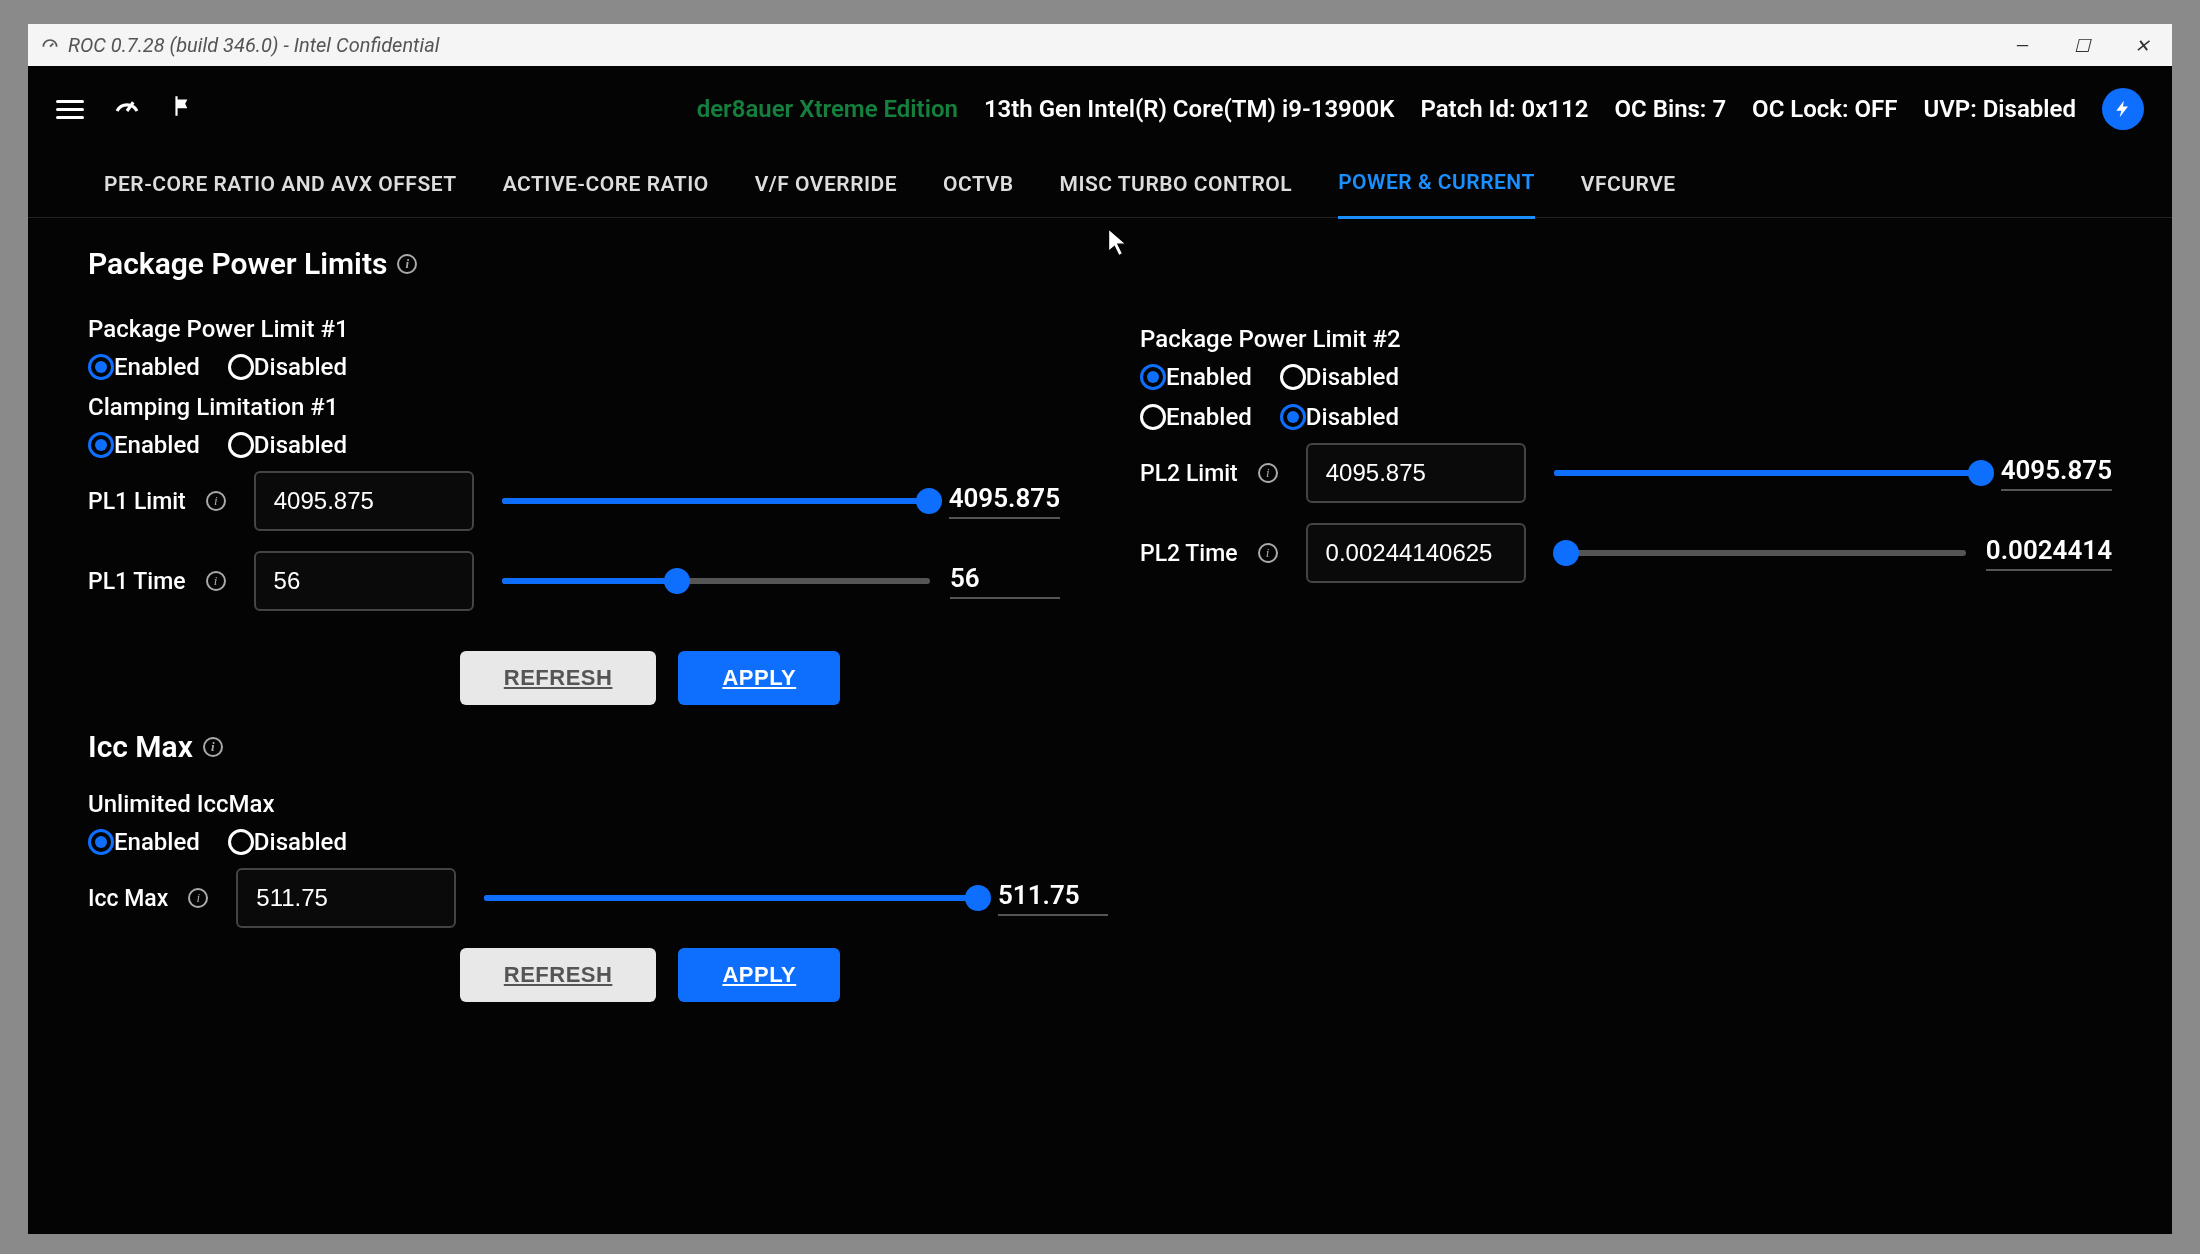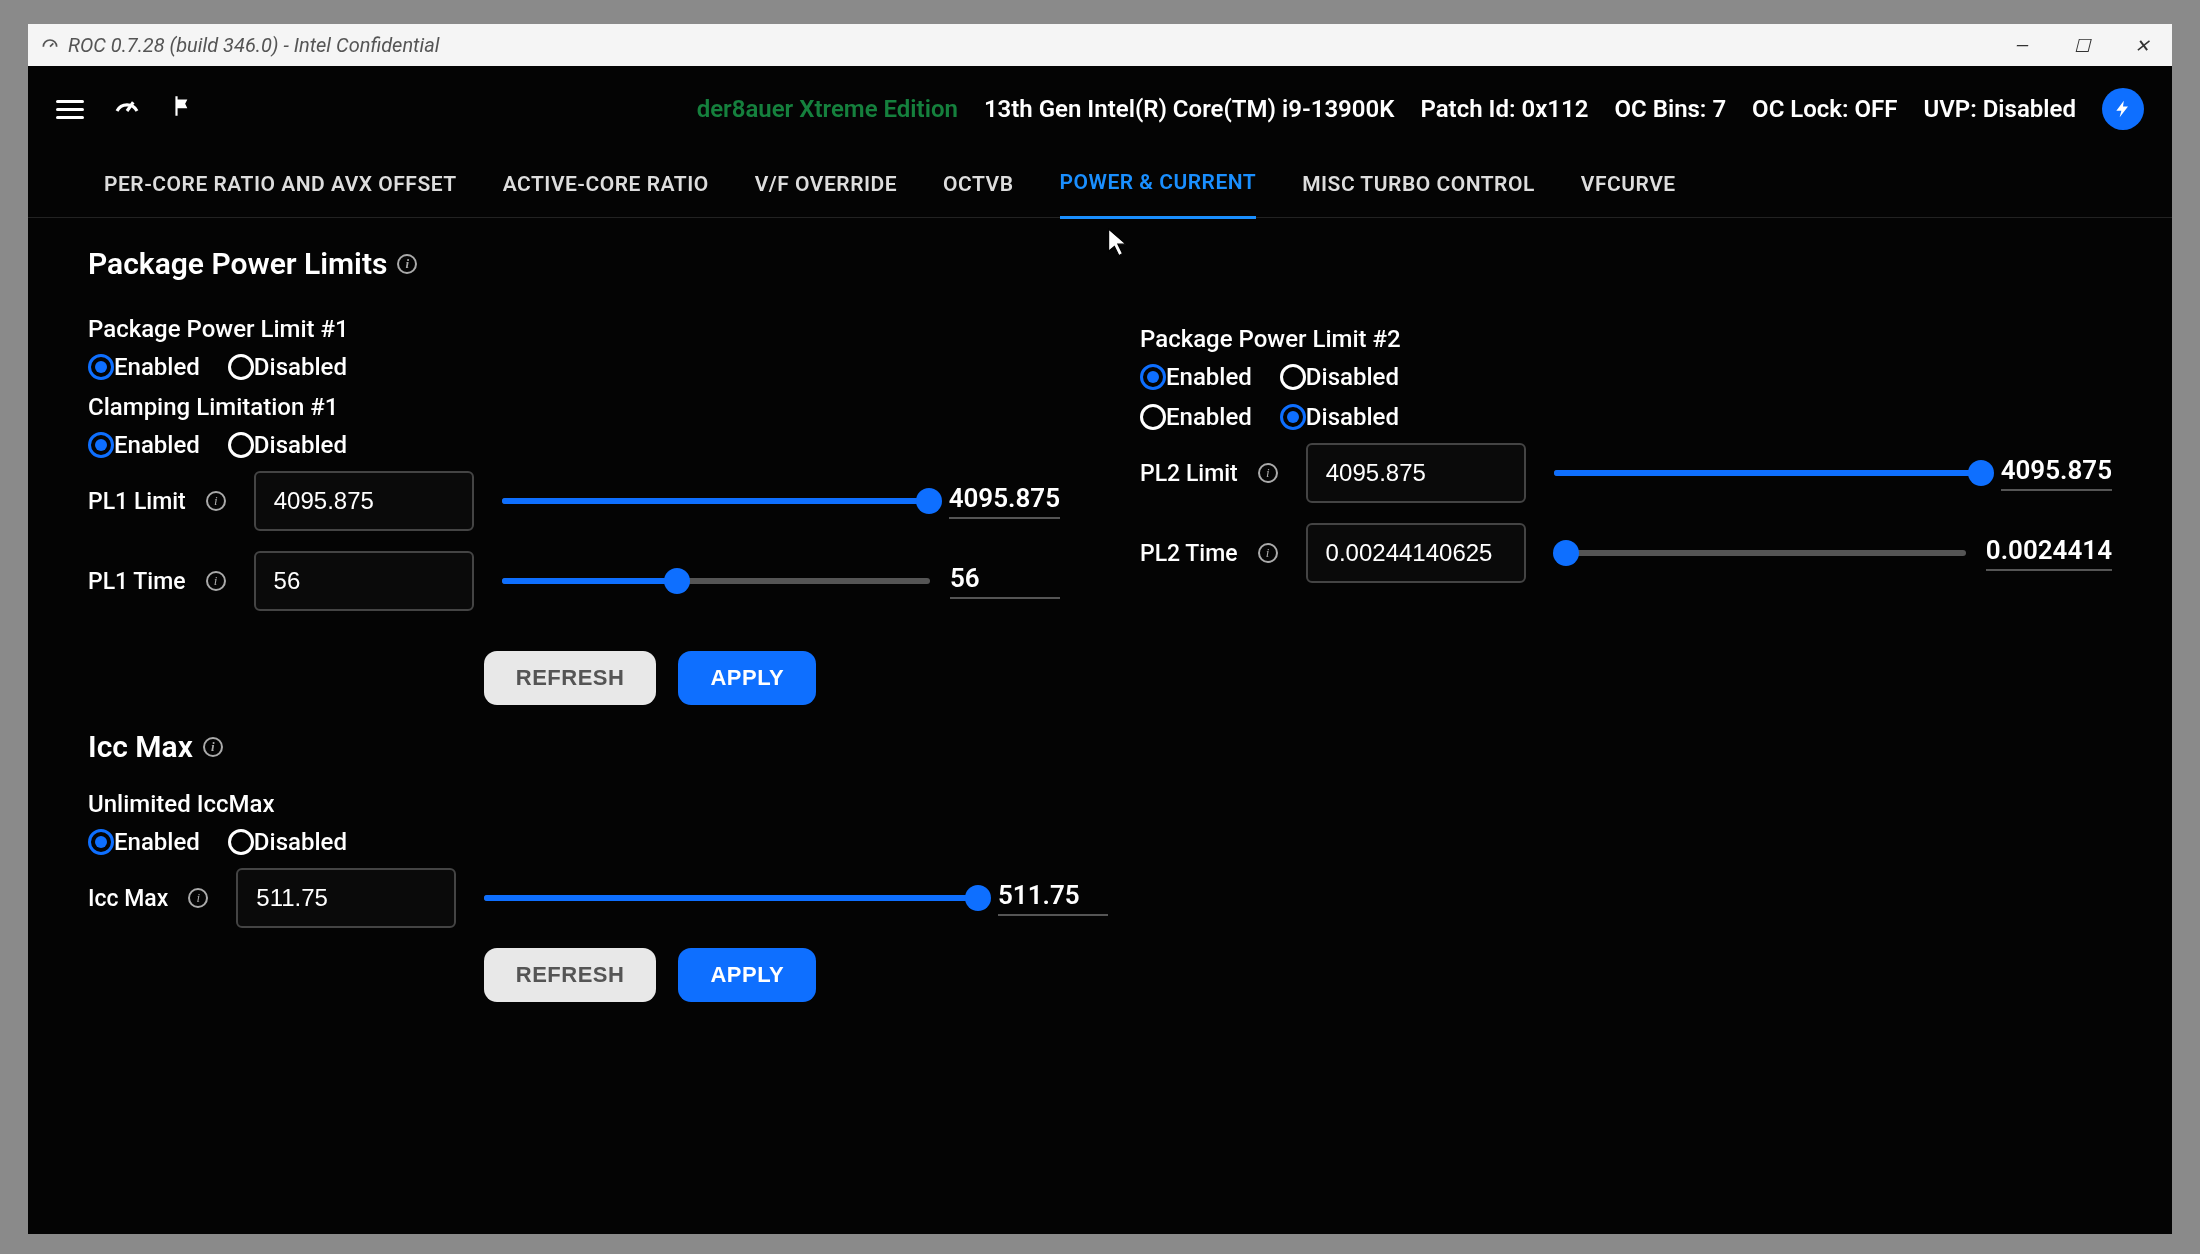--- a/index.html
+++ b/index.html
@@ -250,27 +250,28 @@
   }
   .button-row {
     display: flex;
     gap: 22px;
     justify-content: center;
     margin-top: 20px;
     margin-bottom: 24px;
   }
   .btn {
     height: 54px;
-    padding: 0 32px;
+    padding: 0 44px;
     font-size: 22px;
     font-weight: 600;
-    border-radius: 13px;
+    border-radius: 6px;
     border: none;
     cursor: pointer;
     letter-spacing: 0.5px;
+    text-decoration: underline;
   }
   .btn-secondary {
     background: #e8e8e8;
     color: #555;
   }
   .btn-primary {
     background: #0e6fff;
     color: #fff;
   }
   .cursor {
@@ -326,22 +327,22 @@
           </svg>
       </span>
     </div>
   </div>
 
   <div class="tabs">
     <div class="tab">PER-CORE RATIO AND AVX OFFSET</div>
     <div class="tab">ACTIVE-CORE RATIO</div>
     <div class="tab">V/F OVERRIDE</div>
     <div class="tab">OCTVB</div>
+    <div class="tab">MISC TURBO CONTROL</div>
     <div class="tab active">POWER &amp; CURRENT</div>
-    <div class="tab">MISC TURBO CONTROL</div>
     <div class="tab">VFCURVE</div>
   </div>
 
   <div class="content">
     <div class="section-title">
       <span>Package Power Limits</span>
       <span class="info-icon">i</span>
     </div>
 
     <div class="two-col">

